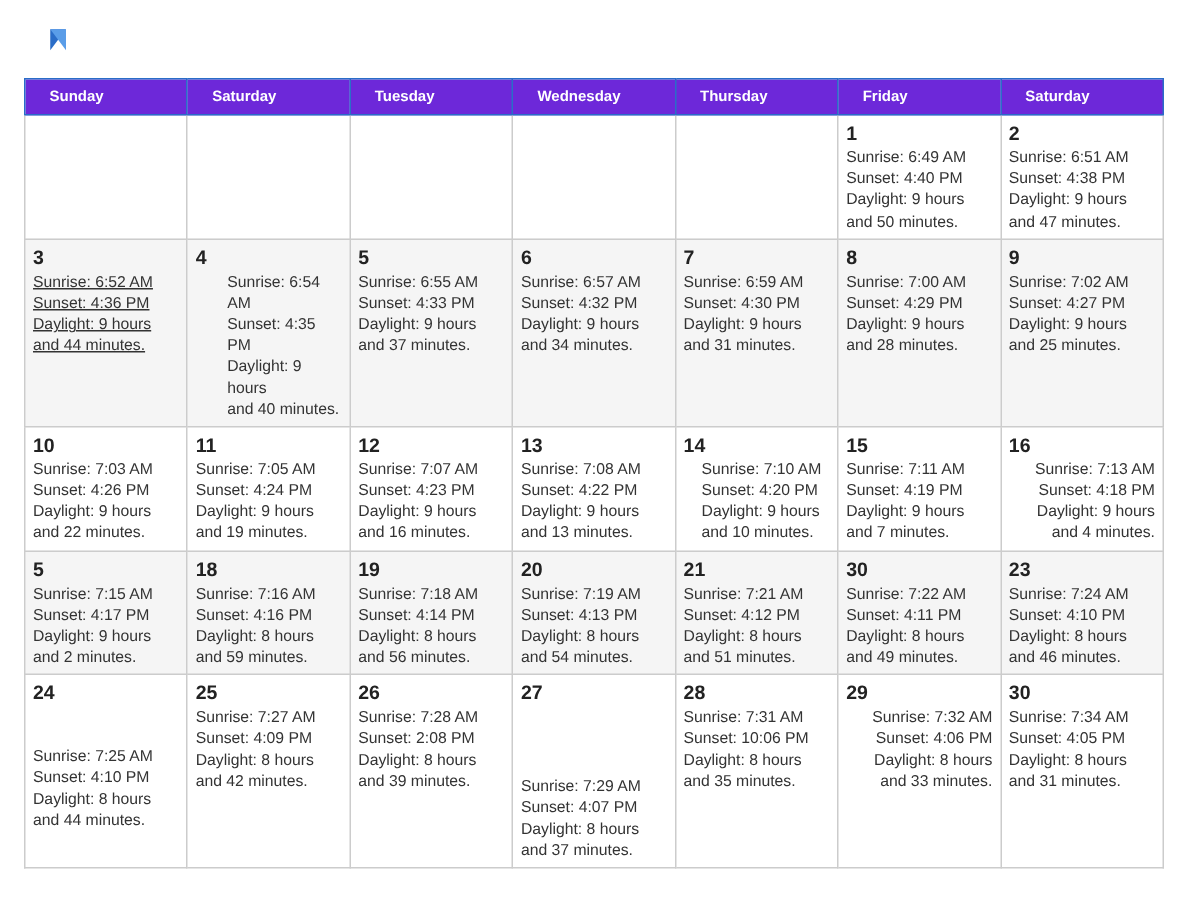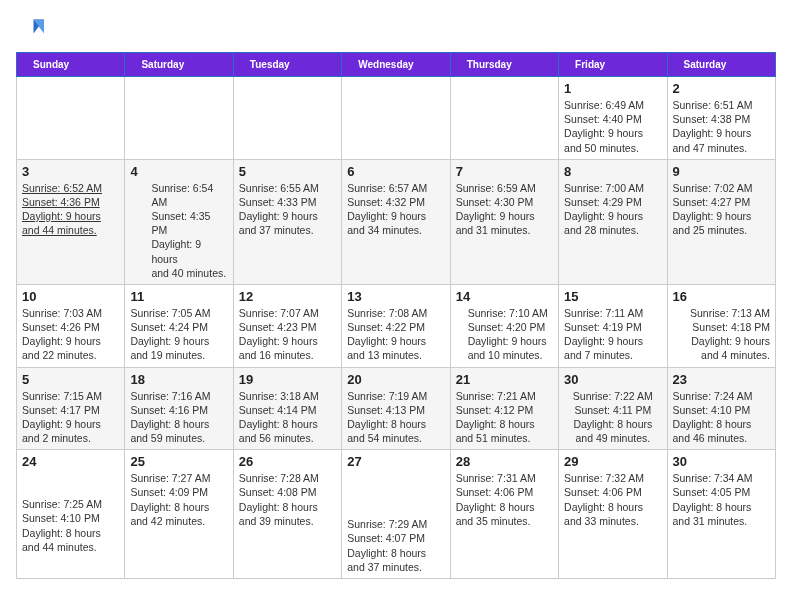--- a/index.html
+++ b/index.html
@@ -259,42 +259,42 @@
         </td>
         <td>
           <span class="day-number">18</span>
           <div class="day-info" style="white-space: pre-line;">Sunrise: 7:16 AM
 Sunset: 4:16 PM
 Daylight: 8 hours
 and 59 minutes.</div>
         </td>
         <td>
           <span class="day-number">19</span>
-          <div class="day-info" style="white-space: pre-line;">Sunrise: 3:18 AM
+          <div class="day-info" style="white-space: pre-line;">Sunrise: 7:18 AM
 Sunset: 4:14 PM
 Daylight: 8 hours
 and 56 minutes.</div>
         </td>
         <td>
           <span class="day-number">20</span>
           <div class="day-info" style="white-space: pre-line;">Sunrise: 7:19 AM
 Sunset: 4:13 PM
 Daylight: 8 hours
 and 54 minutes.</div>
         </td>
         <td>
           <span class="day-number">21</span>
           <div class="day-info" style="white-space: pre-line;">Sunrise: 7:21 AM
 Sunset: 4:12 PM
 Daylight: 8 hours
 and 51 minutes.</div>
         </td>
         <td>
           <span class="day-number">30</span>
-          <div class="day-info" style="white-space: pre-line; text-align: center;">Sunrise: 7:22 AM
+          <div class="day-info" style="white-space: pre-line;">Sunrise: 7:22 AM
 Sunset: 4:11 PM
 Daylight: 8 hours
 and 49 minutes.</div>
         </td>
         <td>
           <span class="day-number">23</span>
           <div class="day-info" style="white-space: pre-line;">Sunrise: 7:24 AM
 Sunset: 4:10 PM
 Daylight: 8 hours
 and 46 minutes.</div>
@@ -311,41 +311,41 @@
         <td>
           <span class="day-number">25</span>
           <div class="day-info" style="white-space: pre-line;">Sunrise: 7:27 AM
 Sunset: 4:09 PM
 Daylight: 8 hours
 and 42 minutes.</div>
         </td>
         <td>
           <span class="day-number">26</span>
           <div class="day-info" style="white-space: pre-line;">Sunrise: 7:28 AM
-Sunset: 4:08 PM
+Sunset: 2:08 PM
 Daylight: 8 hours
 and 39 minutes.</div>
         </td>
         <td>
           <span class="day-number">27</span>
           <div class="day-info" style="white-space: pre-line; margin-top: 48px;">Sunrise: 7:29 AM
 Sunset: 4:07 PM
 Daylight: 8 hours
 and 37 minutes.</div>
         </td>
         <td>
           <span class="day-number">28</span>
           <div class="day-info" style="white-space: pre-line;">Sunrise: 7:31 AM
-Sunset: 4:06 PM
+Sunset: 10:06 PM
 Daylight: 8 hours
 and 35 minutes.</div>
         </td>
         <td>
           <span class="day-number">29</span>
-          <div class="day-info" style="white-space: pre-line;">Sunrise: 7:32 AM
+          <div class="day-info" style="white-space: pre-line; text-align: right;">Sunrise: 7:32 AM
 Sunset: 4:06 PM
 Daylight: 8 hours
 and 33 minutes.</div>
         </td>
         <td>
           <span class="day-number">30</span>
           <div class="day-info" style="white-space: pre-line;">Sunrise: 7:34 AM
 Sunset: 4:05 PM
 Daylight: 8 hours
 and 31 minutes.</div>

